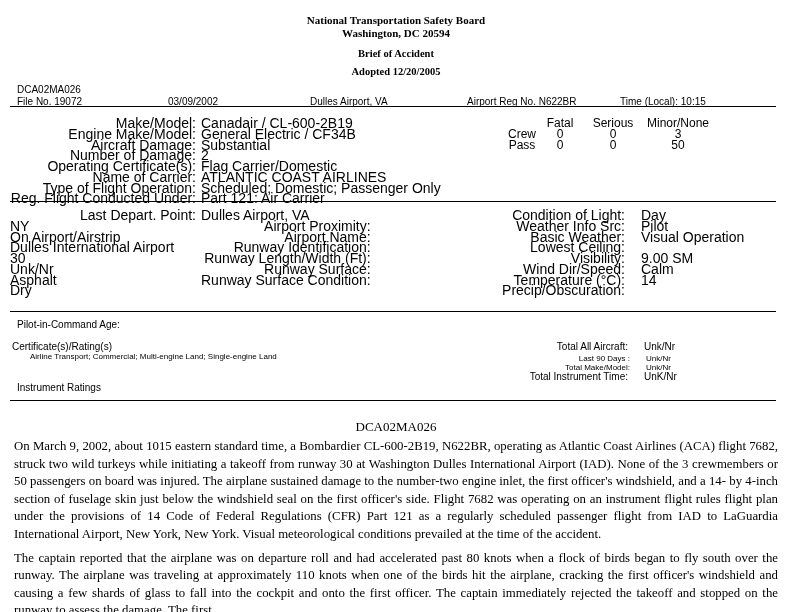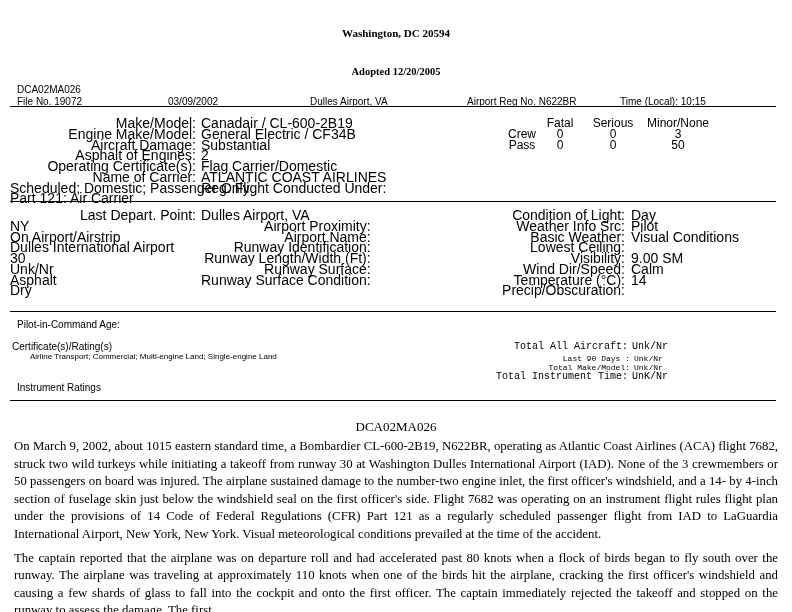--- a/index.html
+++ b/index.html
@@ -39,45 +39,44 @@
   .kv {
     position: absolute;
     display: grid;
     grid-template-columns: 186px auto;
     column-gap: 5px;
     font-size: 14px;
     line-height: 10.75px;
     white-space: nowrap;
   }
   .kv .k { text-align: right; }
-  .kv.right-col { grid-template-columns: 145px auto; column-gap: 6px; }
+  .kv.right-col { grid-template-columns: 145px auto; column-gap: 16px; }
 
   
   .inj {
     position: absolute;
     left: 508px; top: 118px;
     display: grid;
     grid-template-columns: 28px 48px 58px 72px;
     font-size: 12px;
     line-height: 10.75px;
     text-align: center;
   }
   .inj .rl { text-align: center; }
 
   
   .ft-row {
     position: absolute;
     left: 440px;
     display: grid;
     grid-template-columns: 188px auto;
-    column-gap: 4px;
+    column-gap: 16px;
     font-size: 10px;
     line-height: 10.5px;
     white-space: nowrap;
-    font-family: Liberation Mono, monospace;
   }
   .ft-row .k { text-align: right; }
   .ft-row.small { font-size: 8px; grid-template-columns: 190px auto; }
 
   .tiny { font-size: 8px; line-height: 9px; }
 
   
   .narr-title {
     position: absolute;
     left: 0; right: 0;
@@ -94,45 +93,48 @@
     line-height: 17.6px;
     text-align: justify;
   }
   .narrative p { margin: 0 0 6px 0; }
 </style>
 </head>
 <body>
 
 <div class="page">
 
+  <div class="hdr" style="top:14px">National Transportation Safety Board</div>
   <div class="hdr" style="top:27px">Washington, DC 20594</div>
+  <div class="hdr sm" style="top:48px">Brief of Accident</div>
   <div class="hdr sm" style="top:66px">Adopted 12/20/2005</div>
 
   <div class="abs" style="left:17px; top:84px">DCA02MA026</div>
   <div class="abs" style="left:17px; top:96px">File No. 19072</div>
   <div class="abs" style="left:168px; top:96px">03/09/2002</div>
   <div class="abs" style="left:310px; top:96px">Dulles Airport, VA</div>
   <div class="abs" style="left:467px; top:96px">Airport Reg No. N622BR</div>
   <div class="abs" style="left:620px; top:96px">Time (Local): 10:15</div>
 
   <div class="sep" style="top:106px"></div>
 
   <div class="kv" style="left:10px; top:118px">
     <div class="k">Make/Model:</div>
     <div class="v">Canadair / CL-600-2B19</div>
     <div class="k">Engine Make/Model:</div>
     <div class="v">General Electric / CF34B</div>
     <div class="k">Aircraft Damage:</div>
     <div class="v">Substantial</div>
-    <div class="k">Asphalt of Engines:</div>
+    <div class="k">Number of Damage:</div>
     <div class="v">2</div>
     <div class="k">Operating Certificate(s):</div>
     <div class="v">Flag Carrier/Domestic</div>
     <div class="k">Name of Carrier:</div>
     <div class="v">ATLANTIC COAST AIRLINES</div>
+    <div class="k">Type of Flight Operation:</div>
     <div class="v">Scheduled; Domestic; Passenger Only</div>
     <div class="k">Reg. Flight Conducted Under:</div>
     <div class="v">Part 121: Air Carrier</div>
   </div>
 
   <div class="inj">
     <div class="rl"></div>
     <div>Fatal</div>
     <div>Serious</div>
     <div>Minor/None</div>
@@ -165,21 +167,21 @@
     <div class="k">Runway Surface Condition:</div>
     <div class="v">Dry</div>
   </div>
 
   <div class="kv right-col" style="left:480px; top:210px">
     <div class="k">Condition of Light:</div>
     <div class="v">Day</div>
     <div class="k">Weather Info Src:</div>
     <div class="v">Pilot</div>
     <div class="k">Basic Weather:</div>
-    <div class="v">Visual Conditions</div>
+    <div class="v">Visual Operation</div>
     <div class="k">Lowest Ceiling:</div>
     <div class="v"></div>
     <div class="k">Visibility:</div>
     <div class="v">9.00 SM</div>
     <div class="k">Wind Dir/Speed:</div>
     <div class="v">Calm</div>
     <div class="k">Temperature (°C):</div>
     <div class="v">14</div>
     <div class="k">Precip/Obscuration:</div>
     <div class="v"></div>

